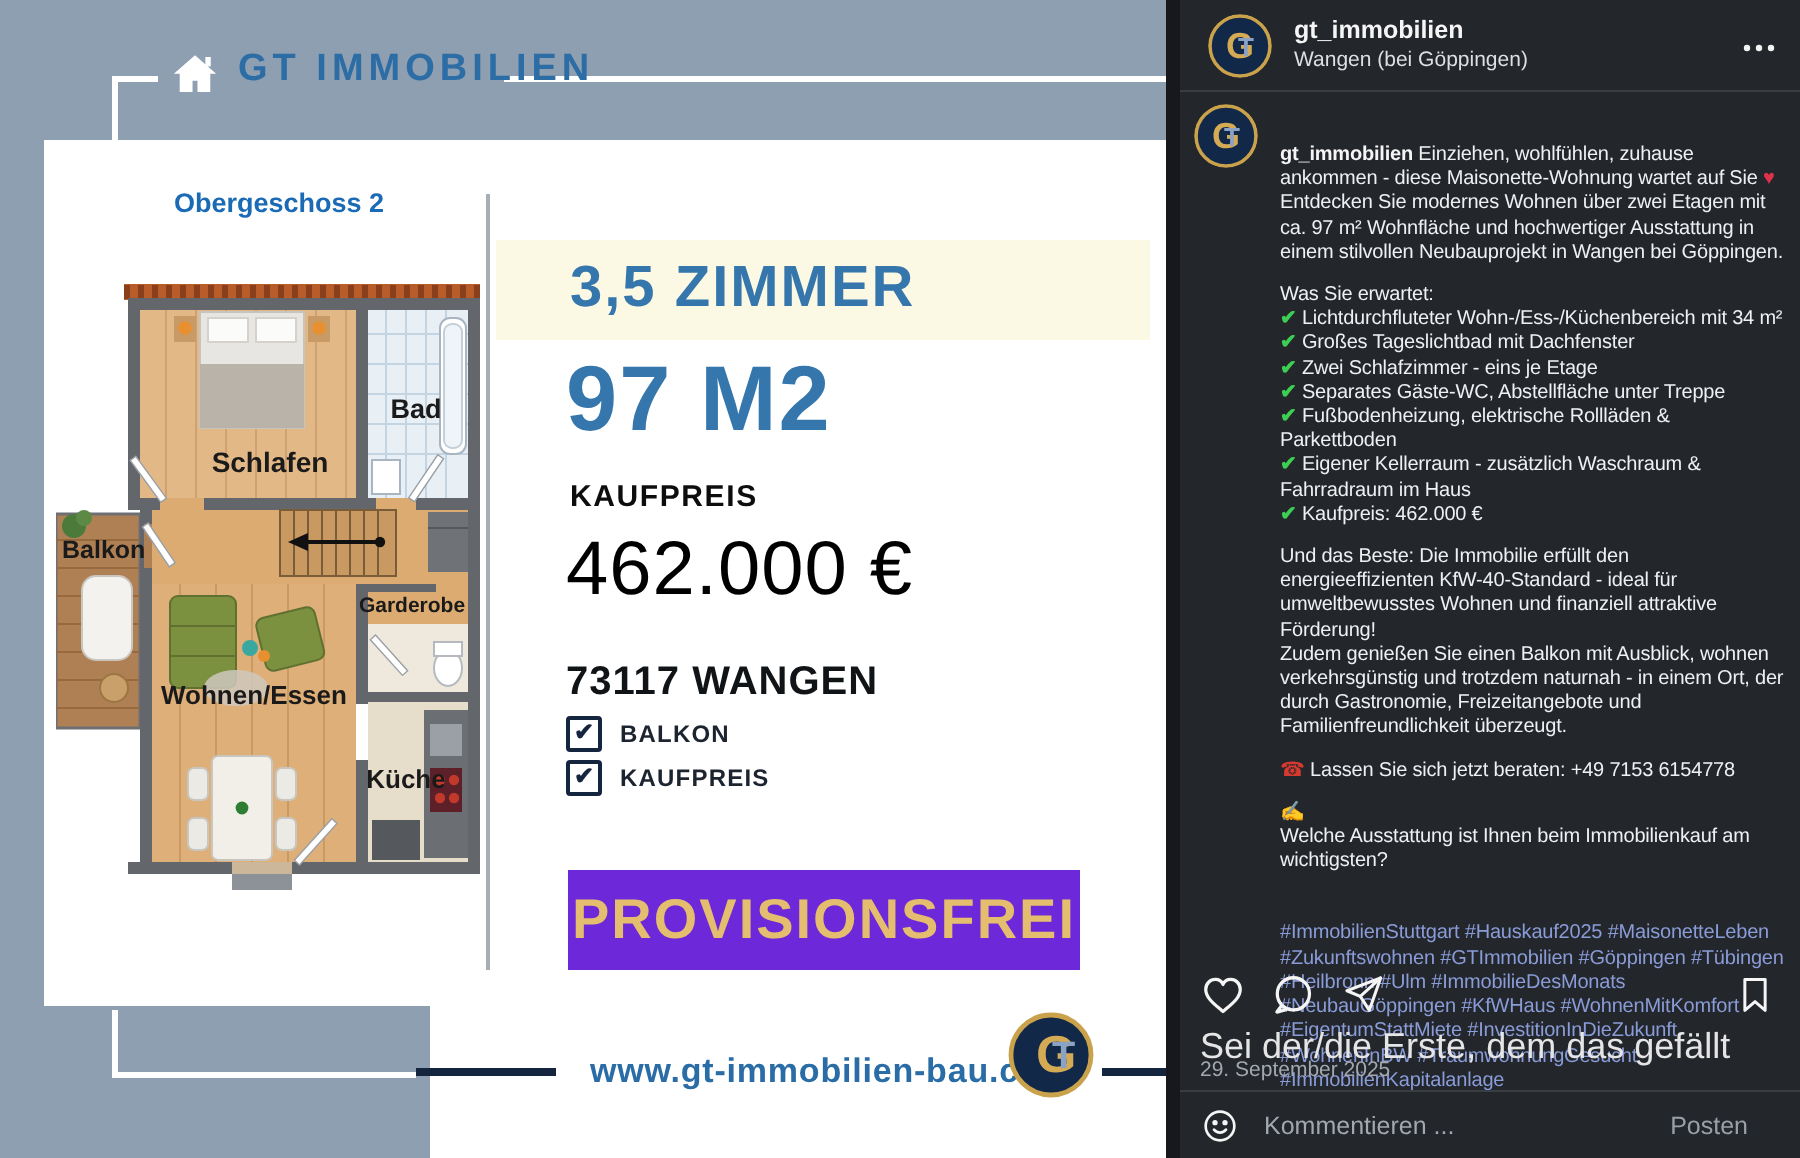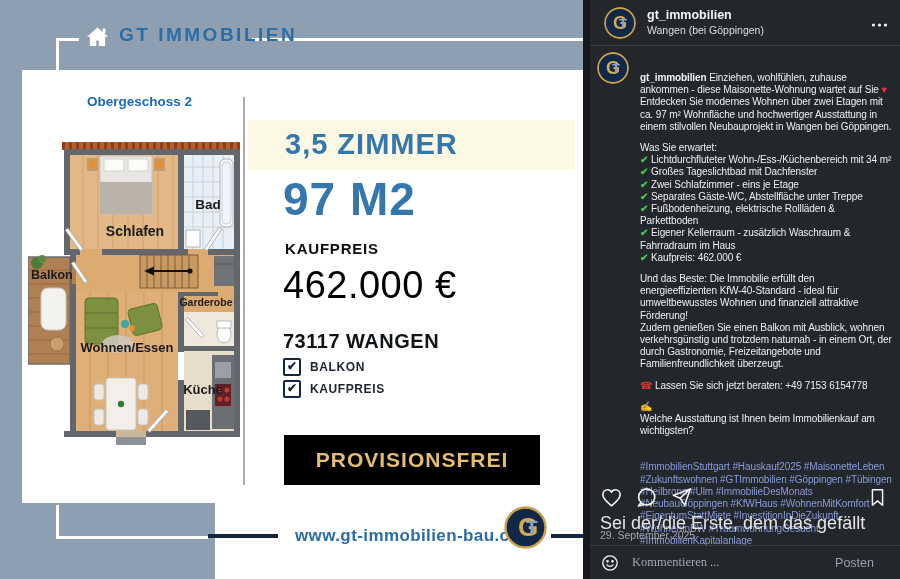--- a/index.html
+++ b/index.html
@@ -19,22 +19,22 @@
   .cream{position:absolute;left:248px;top:120px;width:327px;height:50px;background:#fbf8e3;}
   .zimmer{position:absolute;left:285px;top:128px;color:#3577ac;font-weight:bold;font-size:29px;letter-spacing:1px;}
   .area{position:absolute;left:283px;top:172px;color:#3577ac;font-weight:bold;font-size:46px;letter-spacing:1px;}
   .kauf-label{position:absolute;left:285px;top:240px;color:#0d0d0d;font-weight:bold;font-size:15px;letter-spacing:0.8px;}
   .price{position:absolute;left:283px;top:264px;color:#000000;font-weight:normal;font-size:38px;letter-spacing:0.5px;}
   .loc{position:absolute;left:283px;top:330px;color:#111417;font-weight:bold;font-size:20px;letter-spacing:0.5px;}
   .feat-row{position:absolute;left:283px;display:flex;align-items:center;gap:9px;}
   .feat-box{width:14px;height:14px;border:2px solid #15253f;border-radius:2px;background:#fff;color:#15253f;
             font-size:12px;font-weight:bold;line-height:13px;text-align:center;}
   .feat-label{color:#1c2430;font-weight:bold;font-size:12px;letter-spacing:0.6px;}
-  .badge{position:absolute;left:284px;top:435px;width:256px;height:50px;background:#000000;display:flex;
-         align-items:center;justify-content:center;color:#e5bd6e;font-weight:bold;font-size:21px;letter-spacing:1px;}
+  .badge{position:absolute;left:284px;top:435px;width:256px;height:50px;background:#6d28d9;display:flex;
+         align-items:center;justify-content:center;color:#e5bd6e;font-weight:bold;font-size:28px;letter-spacing:1px;}
   .website{position:absolute;left:295px;top:526px;color:#2a6ca6;font-weight:bold;font-size:17px;letter-spacing:0.4px;}
 
   
   .panel{position:absolute;left:583px;top:0;width:317px;height:579px;background:#23262b;}
   .panel-edge{position:absolute;left:0;top:0;width:7px;height:579px;background:#16181b;}
   .ig-header{position:absolute;left:7px;top:0;width:310px;height:45px;border-bottom:1px solid #3a3d42;}
   .avatar{position:absolute;border-radius:50%;overflow:hidden;}
   .uname{position:absolute;left:57px;top:8px;color:#f5f5f5;font-weight:bold;font-size:12.5px;}
   .uloc{position:absolute;left:57px;top:24px;color:#dcdfe3;font-size:10.5px;}
   .more{position:absolute;right:12px;top:14px;cursor:pointer;}
@@ -49,21 +49,21 @@
   .pen-e{color:#f0c24a;}
   .tags{margin-top:24px;color:#8a9cd8;cursor:pointer;}
 
   .actions{position:absolute;left:7px;top:484px;width:310px;height:28px;}
   .act-ic{position:absolute;top:2px;cursor:pointer;}
   .likes{position:absolute;left:17px;top:513px;color:#e5e5e5;font-size:18px;}
   .pdate{position:absolute;left:17px;top:529px;color:#a3a8ae;font-size:10.5px;}
   .cdivider{position:absolute;left:7px;top:545px;width:310px;height:1px;background:#3a3d42;}
   .comment-row{position:absolute;left:7px;top:546px;width:310px;height:33px;display:flex;align-items:center;}
   .comment-input{flex:1;background:transparent;border:none;outline:none;color:#f5f5f5;font-size:12.5px;
-                 font-family:Liberation Serif, serif;margin-left:10px;}
+                 font-family:Liberation Sans, sans-serif;margin-left:10px;}
   .comment-input::placeholder{color:#a3a8ae;}
   .post-btn{background:none;border:none;color:#9aa0a8;font-size:12.5px;margin-right:20px;cursor:pointer;
             font-family:"Liberation Sans",sans-serif;}
   .smiley{margin-left:10px;cursor:pointer;display:flex;align-items:center;}
 
   svg text{font-family:"Liberation Sans",sans-serif;}
 </style>
 </head>
 <body>
 

